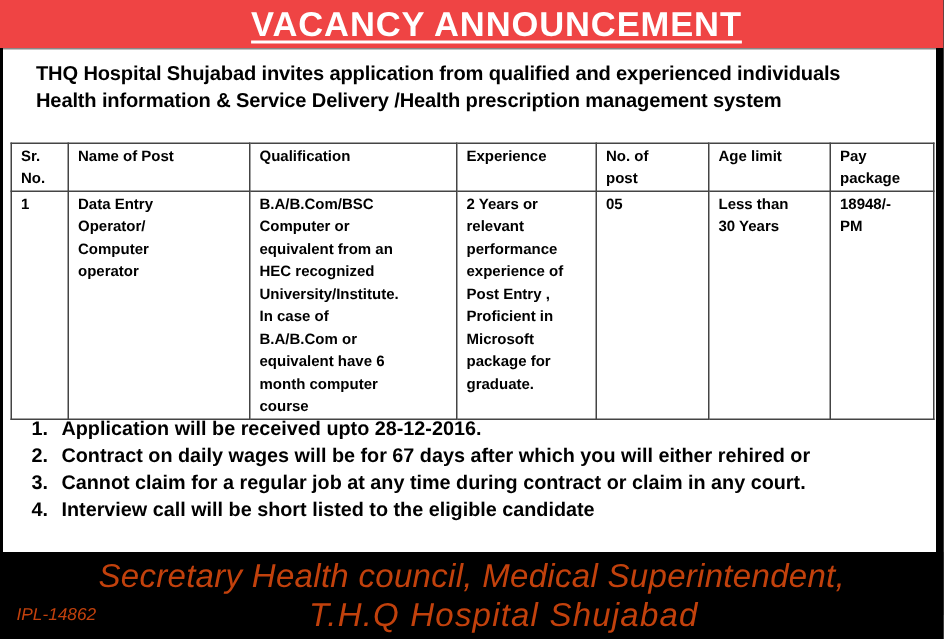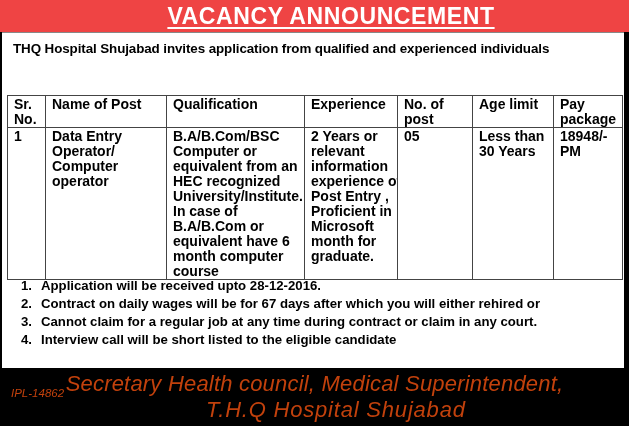--- a/index.html
+++ b/index.html
@@ -49,30 +49,30 @@
       position: absolute;
       left: 11px; top: 7px;
       width: 605px;
       font-family: "Liberation Sans", sans-serif;
       font-weight: bold;
       font-size: 13.4px;
       line-height: 18px;
       white-space: nowrap;
       letter-spacing: -0.1px;
     }
-    .intro div { height: 18px; }
+    .intro div { height: 18px; margin-left: 11px; }
     table.vac {
       position: absolute;
       left: 5px; top: 62px;
       border-collapse: collapse;
       table-layout: fixed;
       width: 615px;
       font-family: "Liberation Sans", sans-serif;
       font-weight: bold;
-      font-size: 14px;
+      font-size: 10px;
       line-height: 15px;
     }
     table.vac th, table.vac td {
       border: 1.3px solid #444;
       vertical-align: top;
       text-align: left;
       padding: 1px 0 0 6px;
       font-weight: bold;
       overflow: hidden;
     }
@@ -123,38 +123,39 @@
       font-family: "Liberation Sans", sans-serif;
       font-style: italic;
       font-size: 22px;
       line-height: 26px;
       white-space: nowrap;
       letter-spacing: 0.8px;
       margin-left: 36px;
     }
     .ref {
       position: absolute;
-      left: 11px; top: 18px;
+      left: 11px; top: 35px;
       font-family: "Liberation Sans", sans-serif;
       font-style: italic;
       font-size: 11.5px;
       line-height: 14px;
       white-space: nowrap;
     }
   </style>
 </head>
 <body>
 
 <div class="header-bar">
   <div class="title">VACANCY  ANNOUNCEMENT</div>
 </div>
 
 <div class="panel">
   <div class="intro">
     <div>THQ Hospital Shujabad invites application from qualified and experienced individuals</div>
+    <div>Health information &amp; Service Delivery  /Health prescription management system</div>
   </div>
 
   <table class="vac">
     <colgroup>
       <col style="width:38px">
       <col style="width:121px">
       <col style="width:138px">
       <col style="width:93px">
       <col style="width:75px">
       <col style="width:81px">
@@ -207,26 +208,26 @@
           <div>University/Institute.</div>
           <div>In case of</div>
           <div>B.A/B.Com or</div>
           <div>equivalent have 6</div>
           <div>month computer</div>
           <div>course</div>
         </td>
         <td class="cell-lines">
           <div>2 Years or</div>
           <div>relevant</div>
-          <div>information</div>
+          <div>performance</div>
           <div>experience of</div>
           <div>Post Entry ,</div>
           <div>Proficient in</div>
           <div>Microsoft</div>
-          <div>month for</div>
+          <div>package for</div>
           <div>graduate.</div>
         </td>
         <td class="cell-lines">
           <div>05</div>
         </td>
         <td class="cell-lines">
           <div>Less than</div>
           <div>30 Years</div>
         </td>
         <td class="cell-lines">

